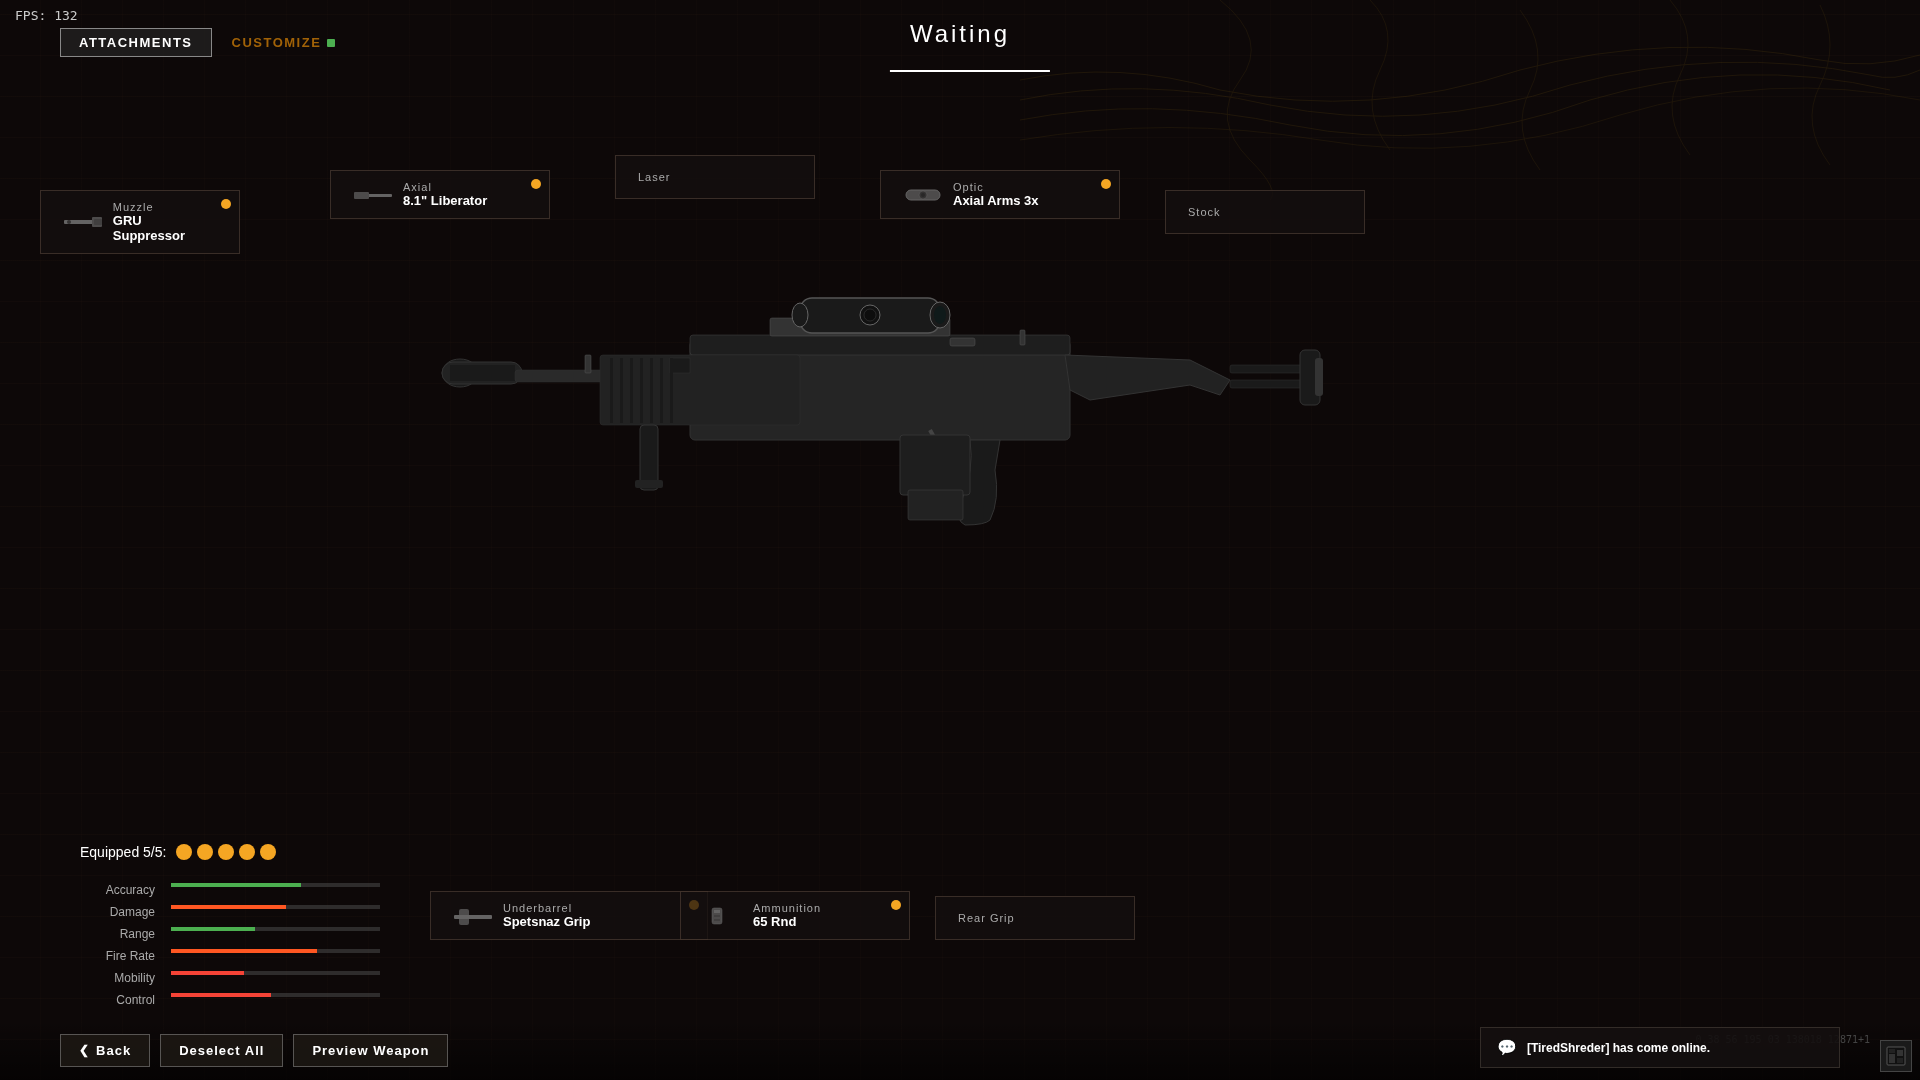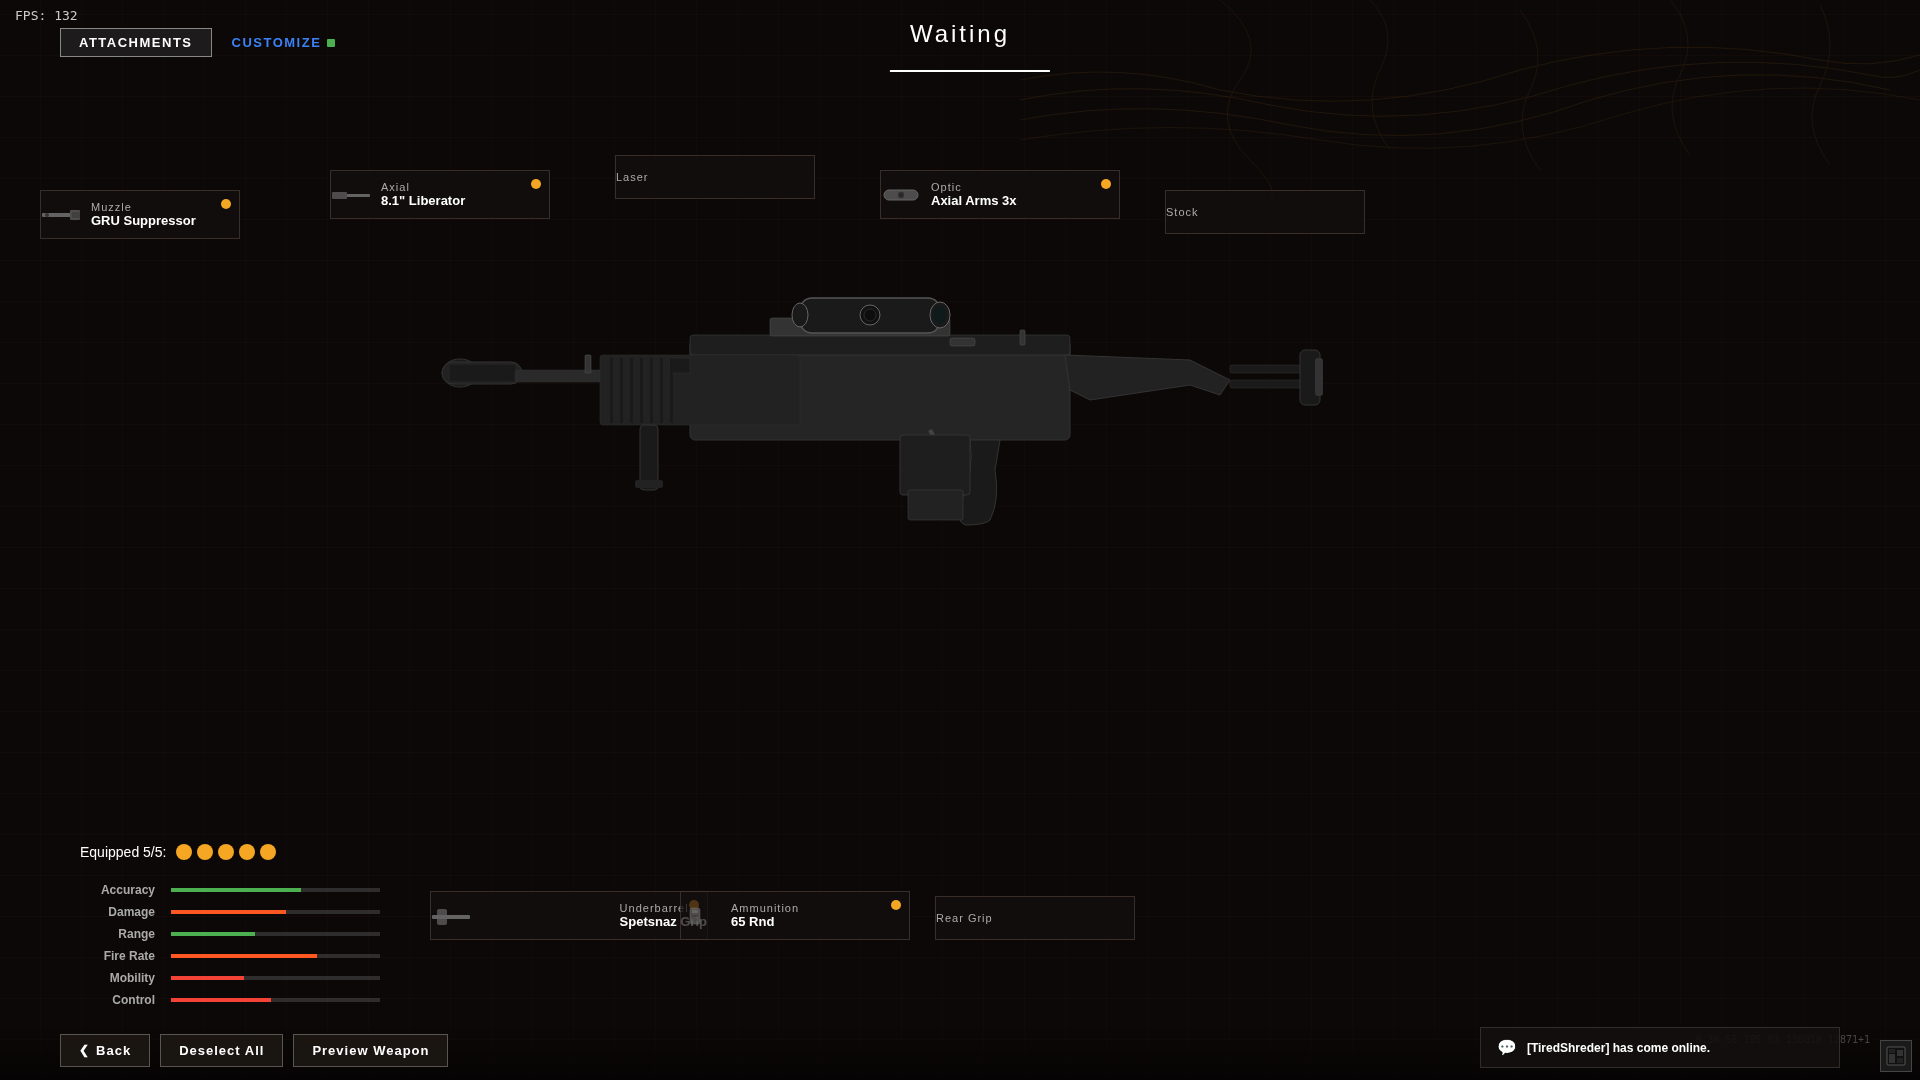--- a/index.html
+++ b/index.html
@@ -92,21 +92,21 @@
       letter-spacing: 1.5px;
       background: rgba(40,40,40,0.6);
       cursor: pointer;
       color: #fff;
     }
 
     .tab-customize {
       font-size: 13px;
       font-weight: bold;
       letter-spacing: 1.5px;
-      color: #3b82f6;
+      color: #a16207;
       cursor: pointer;
       position: relative;
       display: flex;
       align-items: center;
       gap: 6px;
     }
 
     .tab-customize .green-dot {
       width: 8px;
       height: 8px;
@@ -138,21 +138,21 @@
       width: 160px;
       height: 2px;
       background: #fff;
       margin-top: 2px;
     }
 
     .attachment-slot {
       position: absolute;
       background: rgba(20,15,15,0.75);
       border: 1px solid rgba(150,120,100,0.3);
-      padding: 10px 0;
+      padding: 10px 22px;
       min-width: 180px;
       cursor: pointer;
       display: flex;
       align-items: center;
       gap: 10px;
     }
 
     .attachment-slot .slot-icon {
       width: 40px;
       height: 20px;
@@ -249,24 +249,22 @@
 
     .eq-dot {
       width: 16px;
       height: 16px;
       background: #f5a623;
       border-radius: 50%;
     }
 
     .stat-row {
       display: flex;
-      align-items: center;
       margin-bottom: 8px;
       gap: 16px;
-      font-weight: bold;
     }
 
     .stat-name {
       font-size: 12px;
       color: #aaa;
       width: 75px;
       text-align: right;
     }
 
     .stat-bar-bg {
@@ -579,21 +577,21 @@
   </div>
 
   <div class="stat-row">
     <span class="stat-name">Control</span>
     <div class="stat-bar-bg">
       <div class="stat-bar-fill" style="width:48%; background:#f44336;"></div>
     </div>
   </div>
 </div>
 
-<div class="attachment-slot" style="position:absolute; bottom:140px; left:430px; width:278px;justify-content:space-between;">
+<div class="attachment-slot" style="position:absolute; bottom:140px; left:430px; width:278px;">
   <div class="slot-icon">
     <svg viewBox="0 0 38 18" fill="none" xmlns="http://www.w3.org/2000/svg">
       <rect x="5" y="2" width="10" height="16" rx="2" fill="#666"></rect>
       <rect x="0" y="8" width="38" height="4" fill="#888" rx="1"></rect>
     </svg>
   </div>
   <div class="slot-text">
     <span class="slot-label">Underbarrel</span>
     <span class="slot-value">Spetsnaz Grip</span>
   </div>

